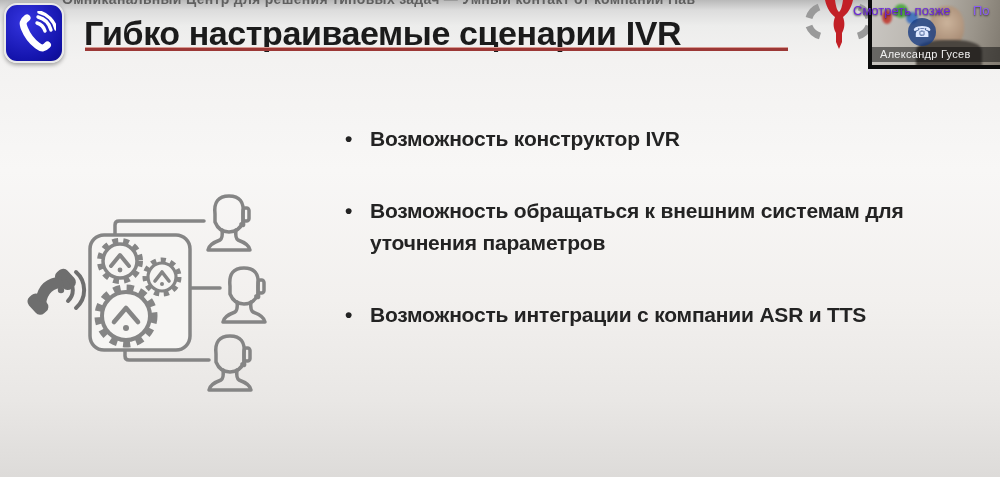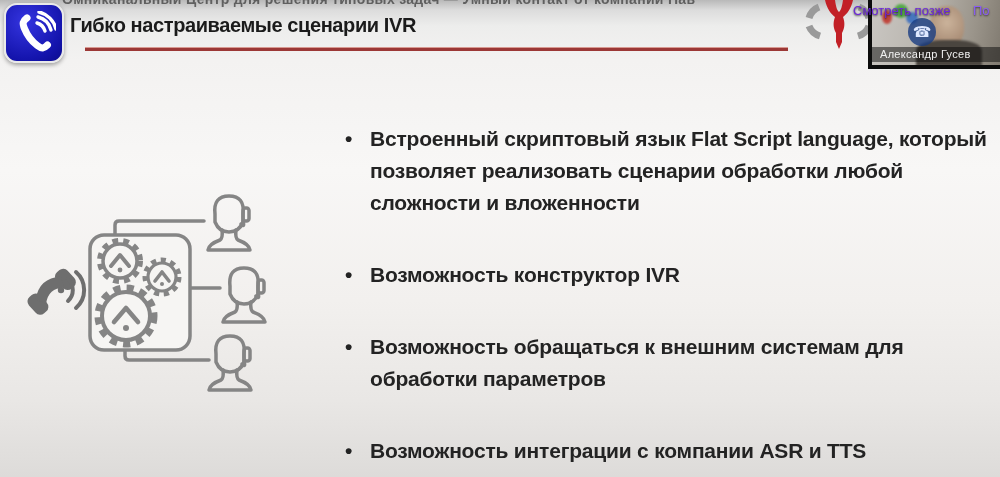--- a/index.html
+++ b/index.html
@@ -16,21 +16,21 @@
   
   .yt-watchlater{position:absolute;left:853px;top:3px;color:#6d28d9;font-size:13px;
     text-shadow:0 1px 2px rgba(0,0,0,.7);z-index:30;cursor:pointer;}
   .yt-share{position:absolute;left:973px;top:3px;color:#8b5cf6;font-size:13px;
     text-shadow:0 1px 2px rgba(0,0,0,.7);z-index:30;cursor:pointer;}
   
   .app-badge{position:absolute;left:4px;top:3px;width:56px;height:56px;border-radius:13px;
     background:radial-gradient(circle at 35% 30%,#3535e0,#1414ad 70%,#0b0b8e);
     border:2px solid #e9e9e9;box-shadow:0 2px 4px rgba(0,0,0,.35);z-index:5;
     display:flex;align-items:center;justify-content:center;}
-  .slide-title{position:absolute;left:70px;top:14px;font-size:20px;font-weight:bold;
+  .slide-title{position:absolute;left:84px;top:14px;font-size:34px;font-weight:bold;
     color:#1b1b1b;letter-spacing:-0.4px;}
   .title-underline{position:absolute;left:85px;top:47px;width:703px;height:3px;
     border-top:1px solid #d89a92;}
   
   .company-logo{position:absolute;left:797px;top:0;z-index:4;}
   
   .webcam{position:absolute;left:868px;top:0;width:132px;height:65px;background:#101010;
     border-left:4px solid #0c0c0c;border-bottom:4px solid #0c0c0c;z-index:20;}
   .webcam-feed{position:absolute;inset:0;overflow:hidden;
     background:linear-gradient(100deg,#c9c6c2 0%,#b9b5ae 40%,#9a948a 75%,#7d776d 100%);}
@@ -100,23 +100,22 @@
     <div class="blob blob-green"></div>
     <div class="blob blob-blue"></div>
     <div class="person-head"></div>
     <div class="person-body"></div>
     <div class="cam-phone-badge">☎</div>
     <div class="cam-caption">Александр Гусев</div>
   </div>
 </div>
 
 <ul class="bullets">
-  <li>Встроенный скриптовый язык Flat Script language, который позволяет реализовать сценарии обработки любой сложности и вложенности</li>
   <li>Возможность конструктор IVR</li>
-  <li>Возможность обращаться к внешним системам для обработки параметров</li>
+  <li>Возможность обращаться к внешним системам для уточнения параметров</li>
   <li>Возможность интеграции с компании ASR и TTS</li>
 </ul>
 
 <div class="illustration">
   <svg width="290" height="240" viewBox="0 0 290 240">
     <g fill="none" stroke="#858585" stroke-width="3.5" stroke-linecap="round" stroke-linejoin="round">
 
       <path d="M97 60 V47 Q97 43 101 43 H186"></path>
       <path d="M172 110 H202"></path>
       <path d="M107 171 V178 Q107 182 111 182 H191"></path>

